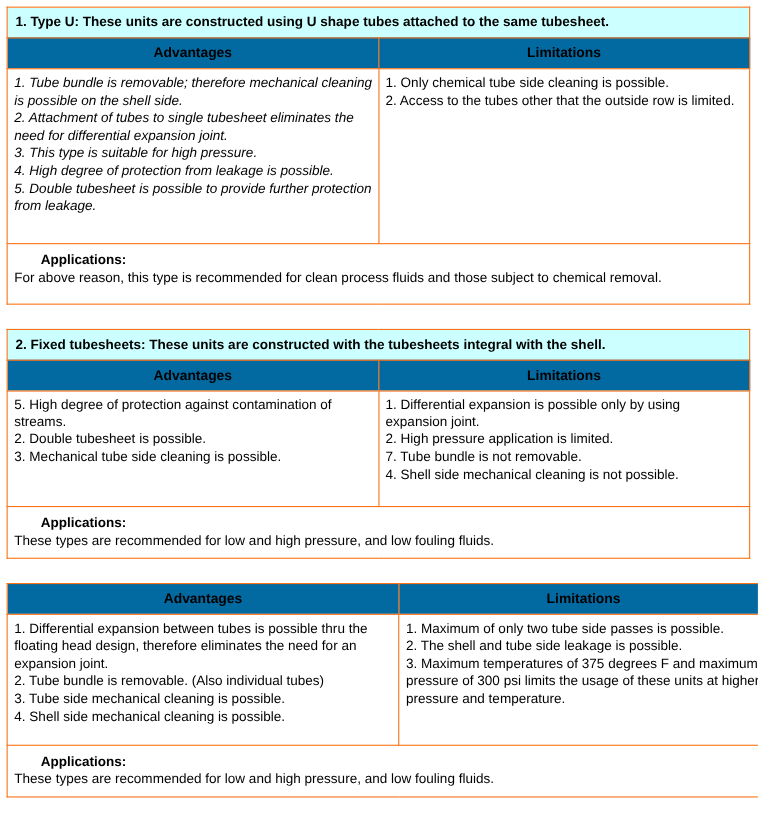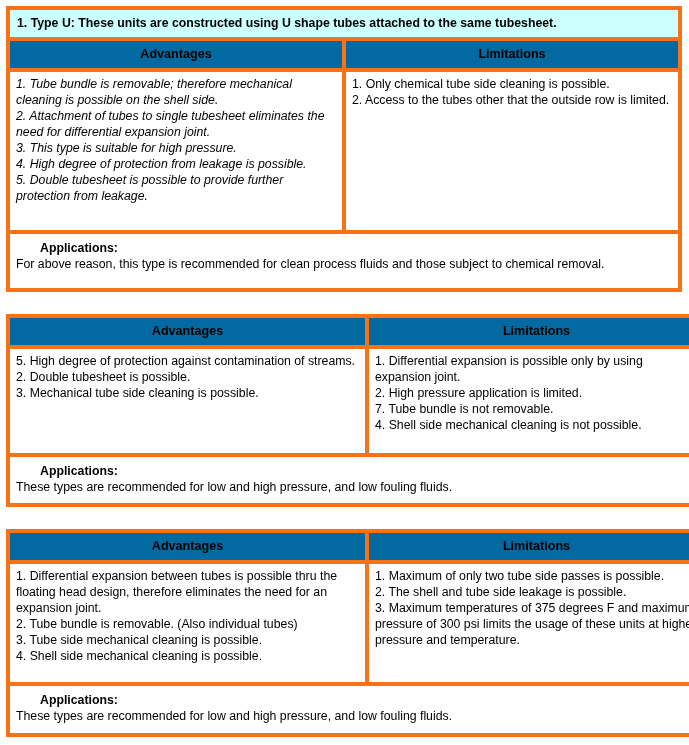--- a/index.html
+++ b/index.html
@@ -30,21 +30,21 @@
     width: 676px;
     border-collapse: collapse;
     table-layout: fixed;
     margin-bottom: 22px;
     background: #ffffff;
   }
   table.unit-table.last {
     margin-bottom: 0;
   }
   table.unit-table td {
-    border: 4px solid #f97316;
+    border: 1px solid #f97316;
     vertical-align: top;
     padding: 0;
   }
   .title-cell {
     background: #ccffff;
     font-weight: bold;
     font-size: 12.3px;
     line-height: 1.25;
     padding: 6px 6px 6px 7px !important;
     height: 14px;
@@ -117,20 +117,23 @@
         <td class="app-cell" colspan="2" style="height:40px;">
           <span class="app-label">Applications:</span>
           <span class="app-text">For above reason, this type is recommended for clean process fluids and those subject to chemical removal.</span>
         </td>
       </tr>
     </tbody>
       </table>
 
     <table class="unit-table">
       <tbody>
+          <tr>
+        <td class="title-cell h-title" colspan="2">2. Fixed tubesheets: These units are constructed with the tubesheets integral with the shell.</td>
+      </tr>
       <tr>
         <td class="colhead-cell col-left">Advantages</td>
         <td class="colhead-cell col-right">Limitations</td>
       </tr>
       <tr>
         <td class="body-cell col-left" style="height:94px;">
           <div class="lines">
             <div>5. High degree of protection against contamination of streams.</div>
             <div>2. Double tubesheet is possible.</div>
             <div>3. Mechanical tube side cleaning is possible.</div>

